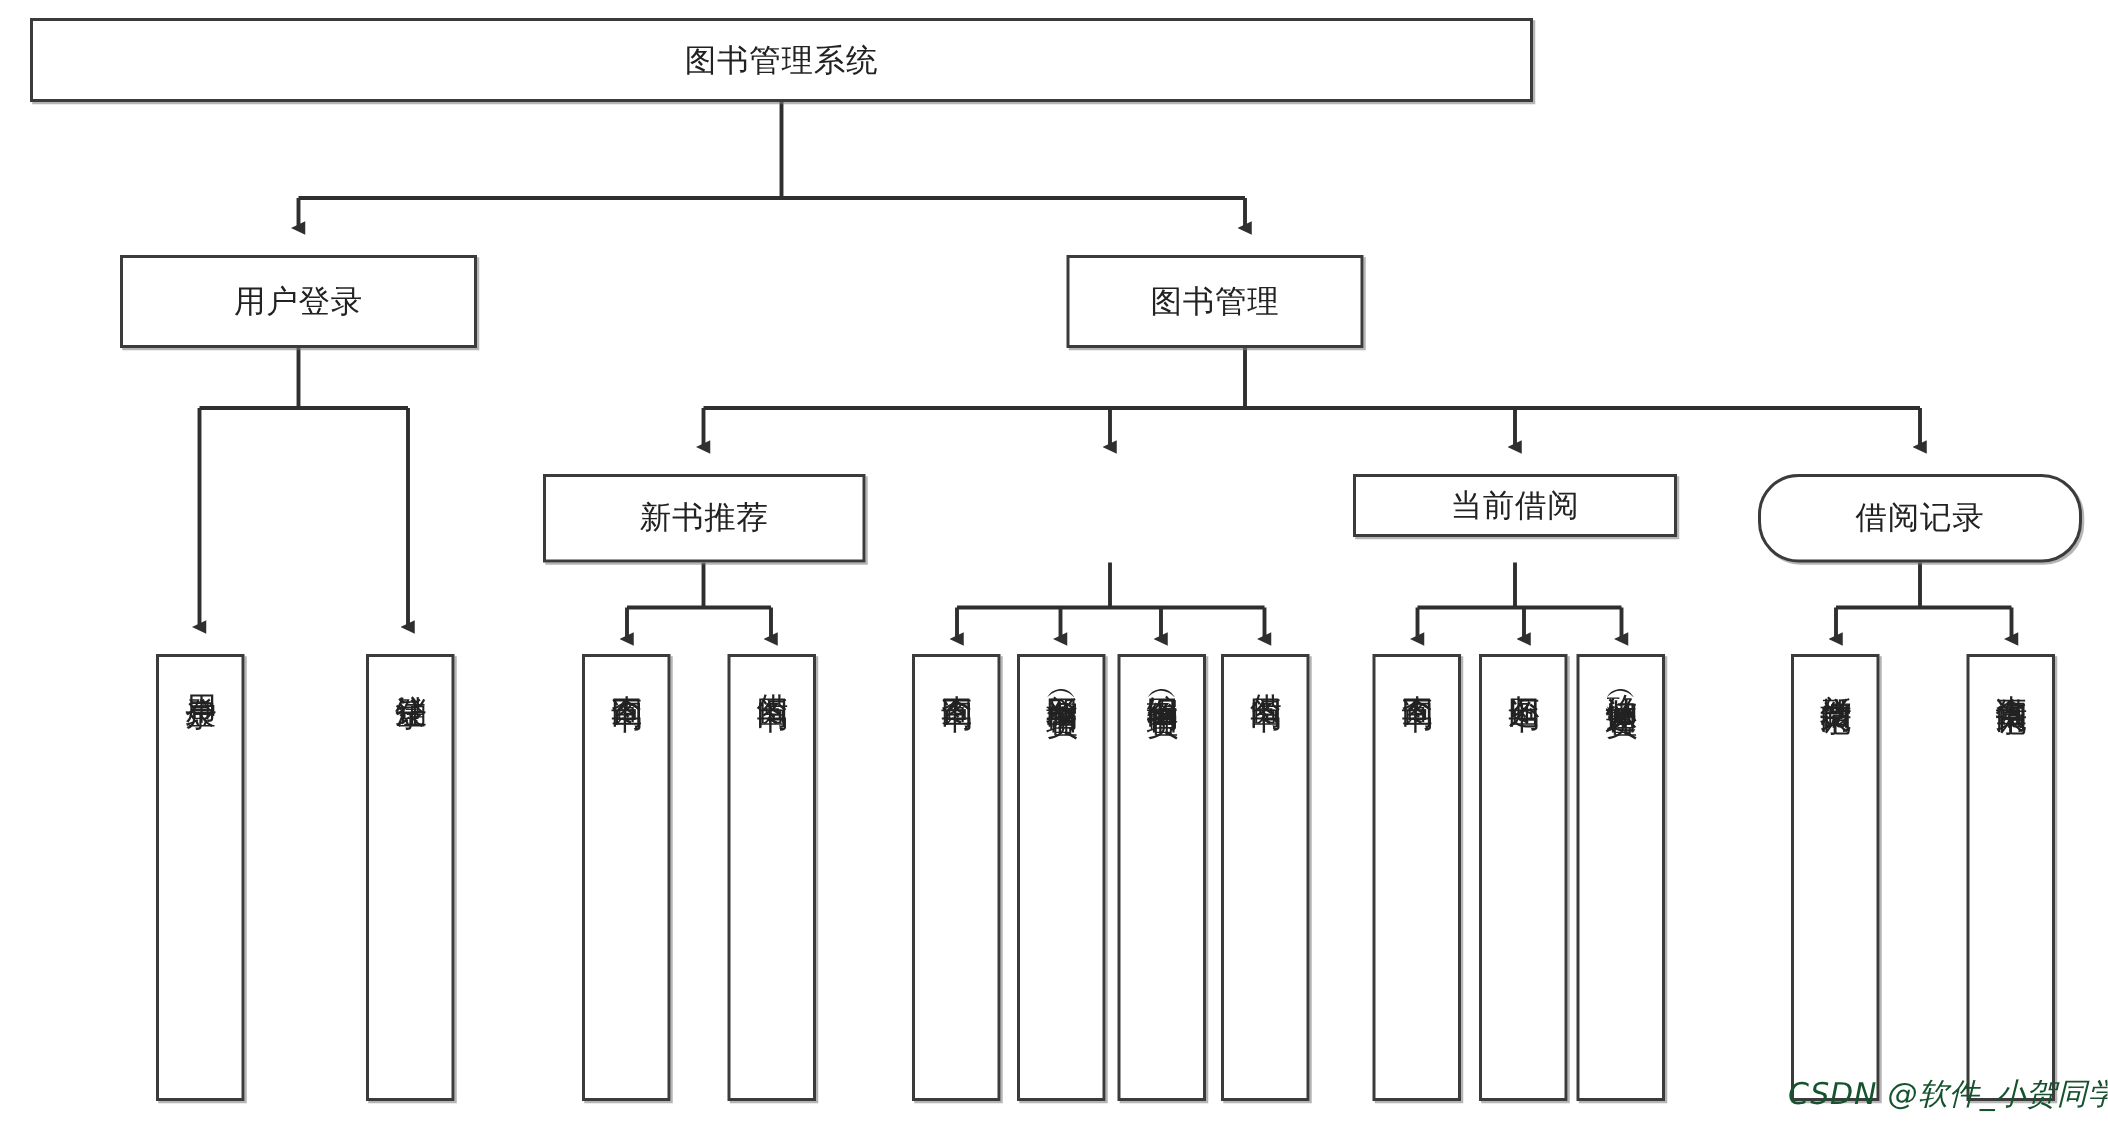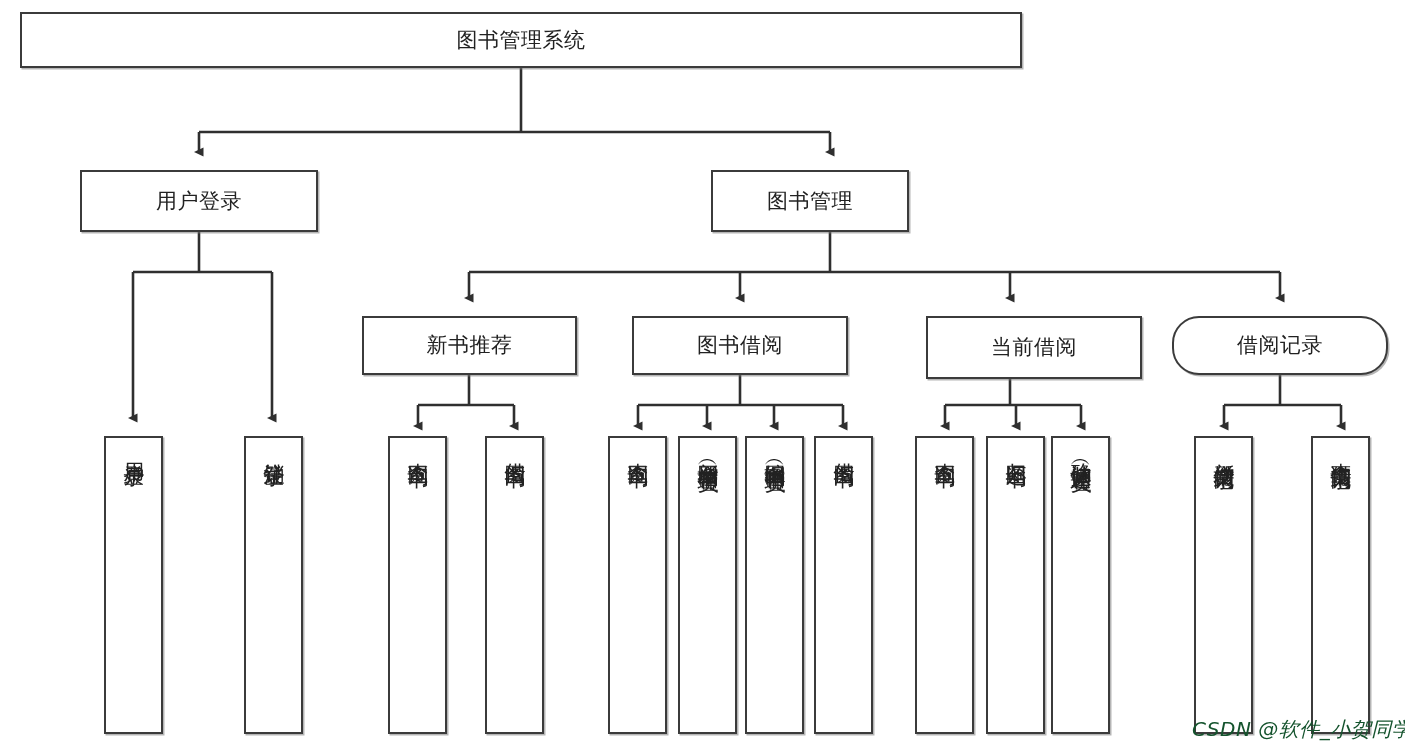--- a/index.html
+++ b/index.html
@@ -129,24 +129,21 @@
   <div class="node-box" style="left:80px; top:170px; width:238px; height:62px;">
     <span class="node-label">用户登录</span>
   </div>
   <div class="node-box" style="left:711px; top:170px; width:198px; height:62px;">
     <span class="node-label">图书管理</span>
   </div>
 
   <div class="node-box" style="left:362px; top:316px; width:215px; height:59px;align-items:center;">
     <span class="node-label">新书推荐</span>
   </div>
-  <div class="node-box" style="left:632px; top:316px; width:216px; height:59px;">
-    <span class="node-label">图书借阅</span>
-  </div>
-  <div class="node-box" style="left:926px; top:316px; width:216px; height:63px;">
+  <div class="node-box" style="left:902px; top:316px; width:216px; height:42px;">
     <span class="node-label">当前借阅</span>
   </div>
   <div class="node-box" style="left:1172px; top:316px; width:216px; height:59px;border-radius:27px;">
     <span class="node-label">借阅记录</span>
   </div>
 
   <div class="node-box leaf" style="left:104px; top:436px; width:59px; height:298px;">
     <span class="node-label">用户登录</span>
   </div>
   <div class="node-box leaf" style="left:244px; top:436px; width:59px; height:298px;">

